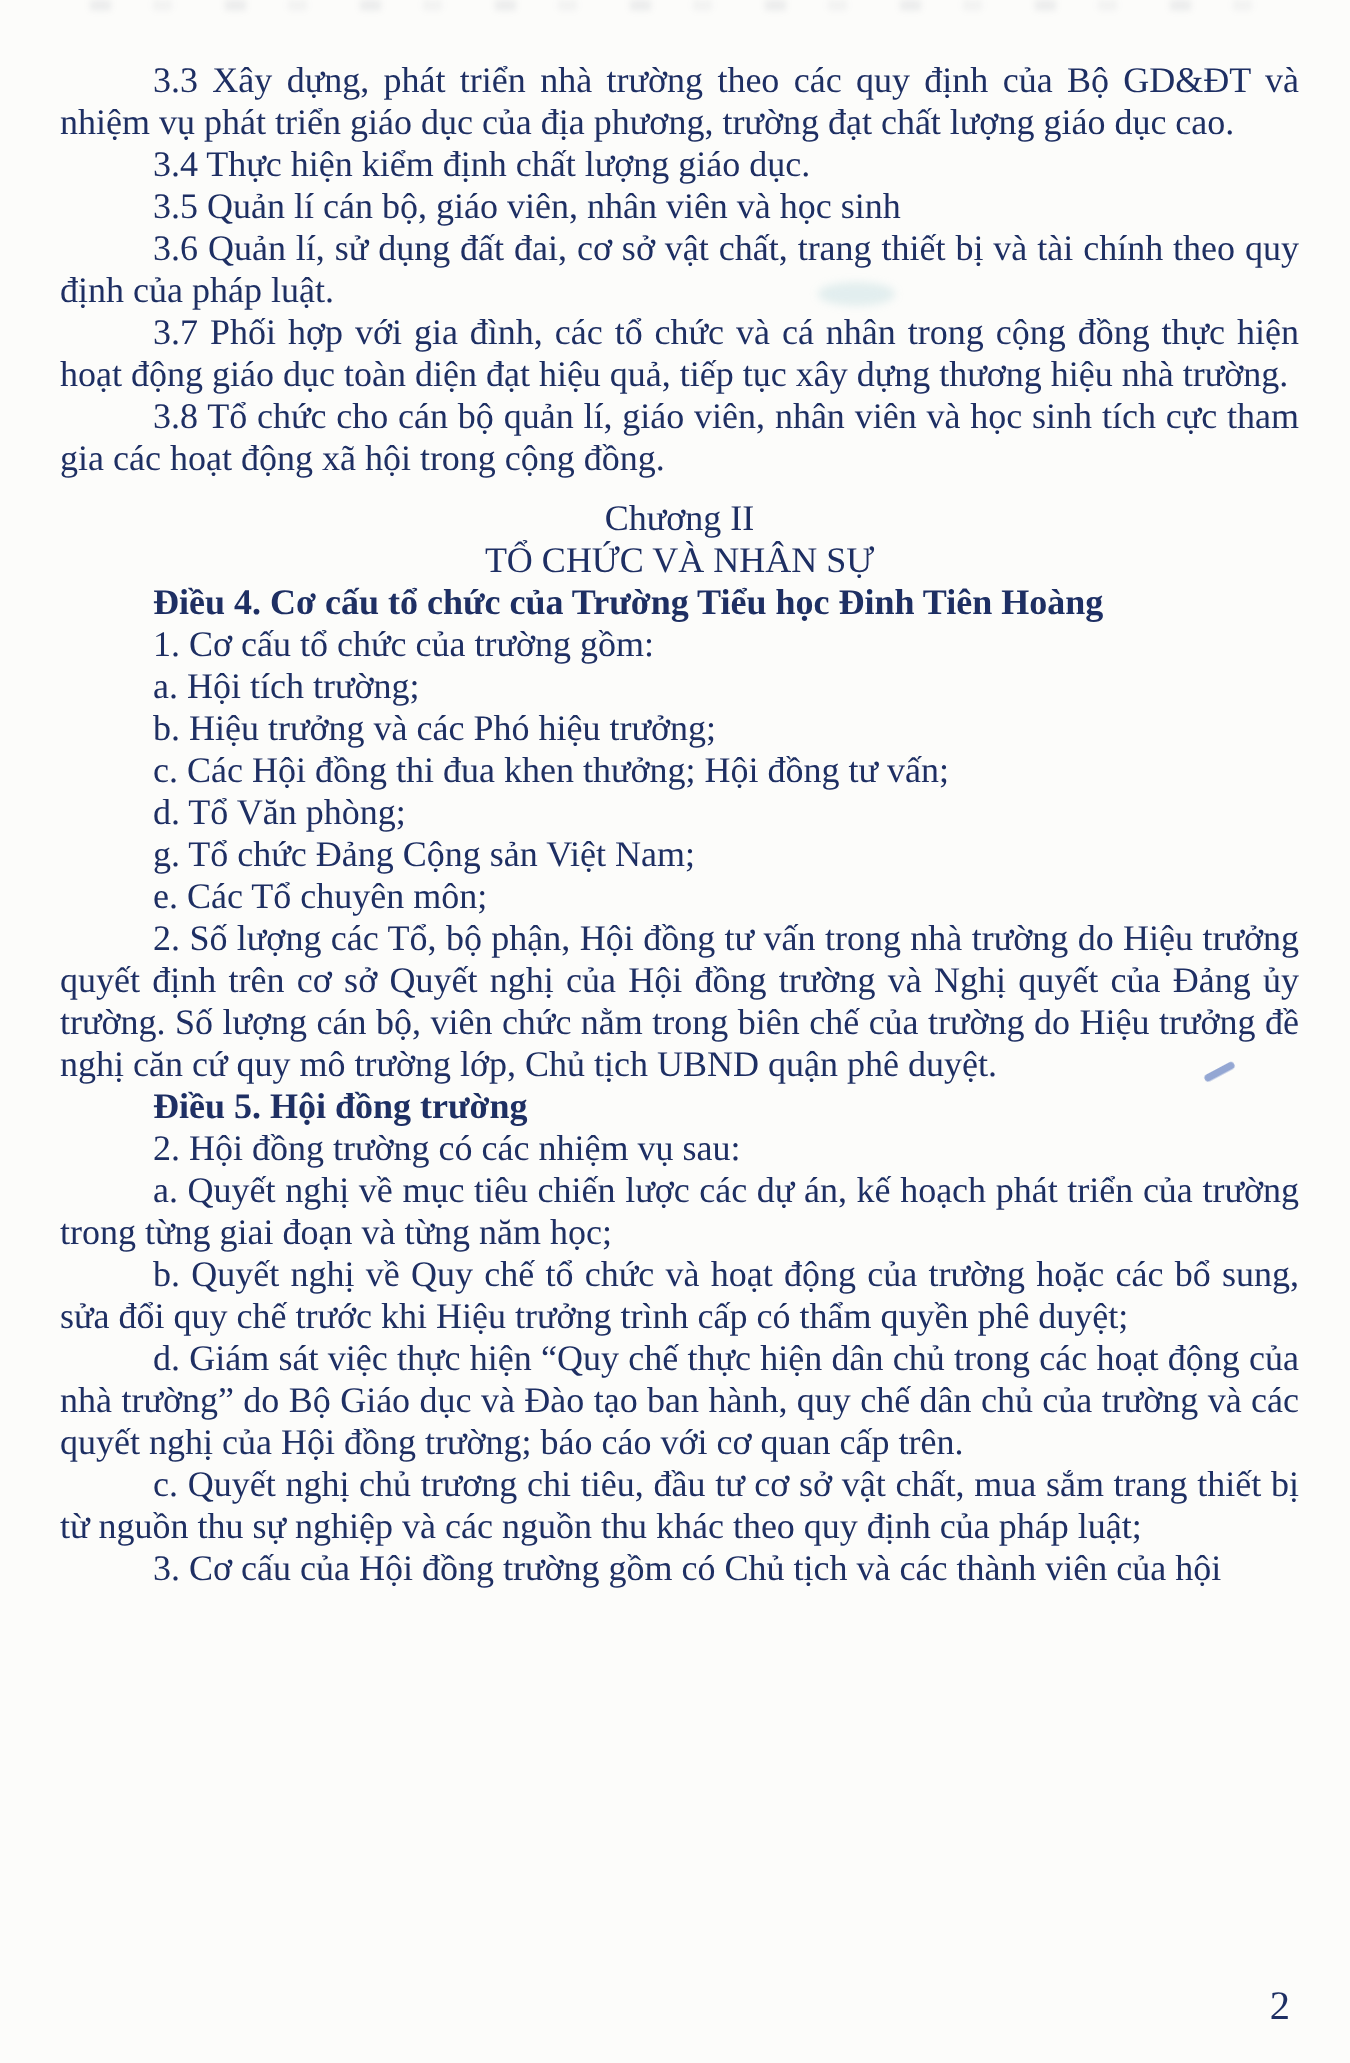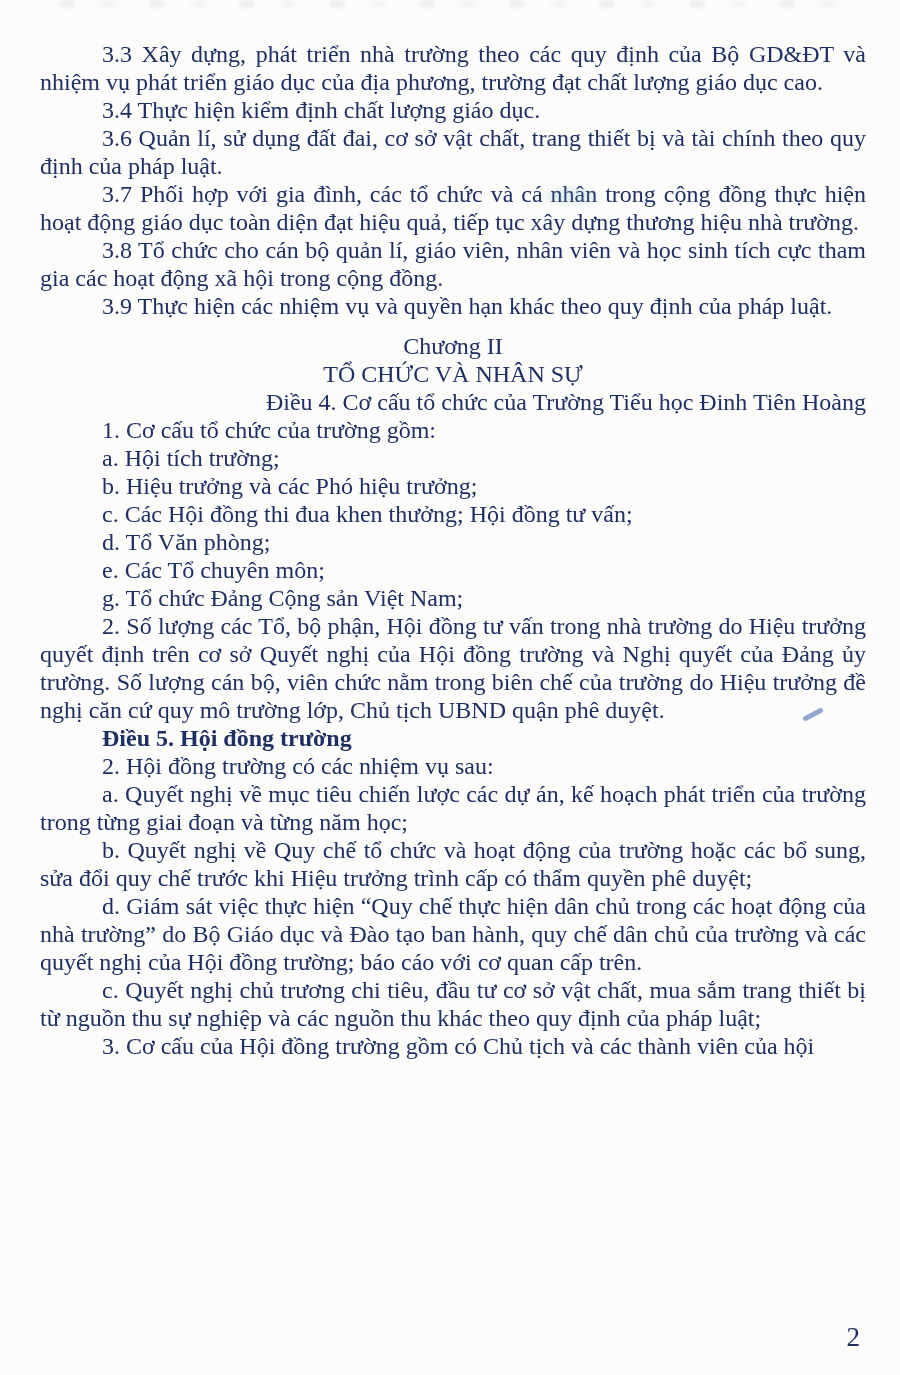--- a/index.html
+++ b/index.html
@@ -19,21 +19,21 @@
     line-height: 28px;
     box-sizing: border-box;
     padding: 40px 34px 0 40px;
     overflow: hidden;
   }
   .page p { margin: 0; }
   .indent { text-indent: 62px; }
   .just { text-align: justify; }
   .center { text-align: center; font-weight: normal; }
   .chapter { margin-top: 12px; }
-  .article-heading { margin-top: 22px; font-weight: normal; text-align: right; }
+  .article-heading { margin-top: 22px; font-weight: bold; }
   .article-heading-2 { margin-top: 18px; font-weight: bold; }
   .page-number {
     position: absolute;
     right: 40px;
     bottom: 24px;
     font-size: 27px;
     color: #1e2f63;
   }
   
   .scan-edge-noise {
@@ -70,39 +70,39 @@
 <body>
 
 <div class="page">
 
   <div class="scan-edge-noise"></div>
   <div class="bleed-smudge"></div>
   <div class="ink-mark"></div>
 
   <p class="indent just">3.3 Xây dựng, phát triển nhà trường theo các quy định của Bộ GD&amp;ĐT và nhiệm vụ phát triển giáo dục của địa phương, trường đạt chất lượng giáo dục cao.</p>
   <p class="indent just">3.4 Thực hiện kiểm định chất lượng giáo dục.</p>
+  <p class="indent just">3.5 Quản lí cán bộ, giáo viên, nhân viên và học sinh</p>
   <p class="indent just">3.6 Quản lí, sử dụng đất đai, cơ sở vật chất, trang thiết bị và tài chính theo quy định của pháp luật.</p>
   <p class="indent just">3.7 Phối hợp với gia đình, các tổ chức và cá nhân trong cộng đồng thực hiện hoạt động giáo dục toàn diện đạt hiệu quả, tiếp tục xây dựng thương hiệu nhà trường.</p>
   <p class="indent just">3.8 Tổ chức cho cán bộ quản lí, giáo viên, nhân viên và học sinh tích cực tham gia các hoạt động xã hội trong cộng đồng.</p>
-  <p class="indent just">3.9 Thực hiện các nhiệm vụ và quyền hạn khác theo quy định của pháp luật.</p>
 
   <div class="chapter">
     <p class="center">Chương II</p>
     <p class="center">TỔ CHỨC VÀ NHÂN SỰ</p>
   </div>
 
   <p class="indent article-heading">Điều 4. Cơ cấu tổ chức của Trường Tiểu học Đinh Tiên Hoàng</p>
 
   <p class="indent">1. Cơ cấu tổ chức của trường gồm:</p>
   <p class="indent">a. Hội tích trường;</p>
   <p class="indent">b. Hiệu trưởng và các Phó hiệu trưởng;</p>
   <p class="indent">c. Các Hội đồng thi đua khen thưởng; Hội đồng tư vấn;</p>
   <p class="indent">d. Tổ Văn phòng;</p>
+  <p class="indent">g. Tổ chức Đảng Cộng sản Việt Nam;</p>
   <p class="indent">e. Các Tổ chuyên môn;</p>
-  <p class="indent">g. Tổ chức Đảng Cộng sản Việt Nam;</p>
   <p class="indent just">2. Số lượng các Tổ, bộ phận, Hội đồng tư vấn trong nhà trường do Hiệu trưởng quyết định trên cơ sở Quyết nghị của Hội đồng trường và Nghị quyết của Đảng ủy trường. Số lượng cán bộ, viên chức nằm trong biên chế của trường do Hiệu trưởng đề nghị căn cứ quy mô trường lớp, Chủ tịch UBND quận phê duyệt.</p>
 
   <p class="indent article-heading-2">Điều 5. Hội đồng trường</p>
 
   <p class="indent just">2. Hội đồng trường có các nhiệm vụ sau:</p>
   <p class="indent just">a. Quyết nghị về mục tiêu chiến lược các dự án, kế hoạch phát triển của trường trong từng giai đoạn và từng năm học;</p>
   <p class="indent just">b. Quyết nghị về Quy chế tổ chức và hoạt động của trường hoặc các bổ sung, sửa đổi quy chế trước khi Hiệu trưởng trình cấp có thẩm quyền phê duyệt;</p>
   <p class="indent just">d. Giám sát việc thực hiện “Quy chế thực hiện dân chủ trong các hoạt động của nhà trường” do Bộ Giáo dục và Đào tạo ban hành, quy chế dân chủ của trường và các quyết nghị của Hội đồng trường; báo cáo với cơ quan cấp trên.</p>
   <p class="indent just">c. Quyết nghị chủ trương chi tiêu, đầu tư cơ sở vật chất, mua sắm trang thiết bị từ nguồn thu sự nghiệp và các nguồn thu khác theo quy định của pháp luật;</p>
   <p class="indent just">3. Cơ cấu của Hội đồng trường gồm có Chủ tịch và các thành viên của hội</p>

